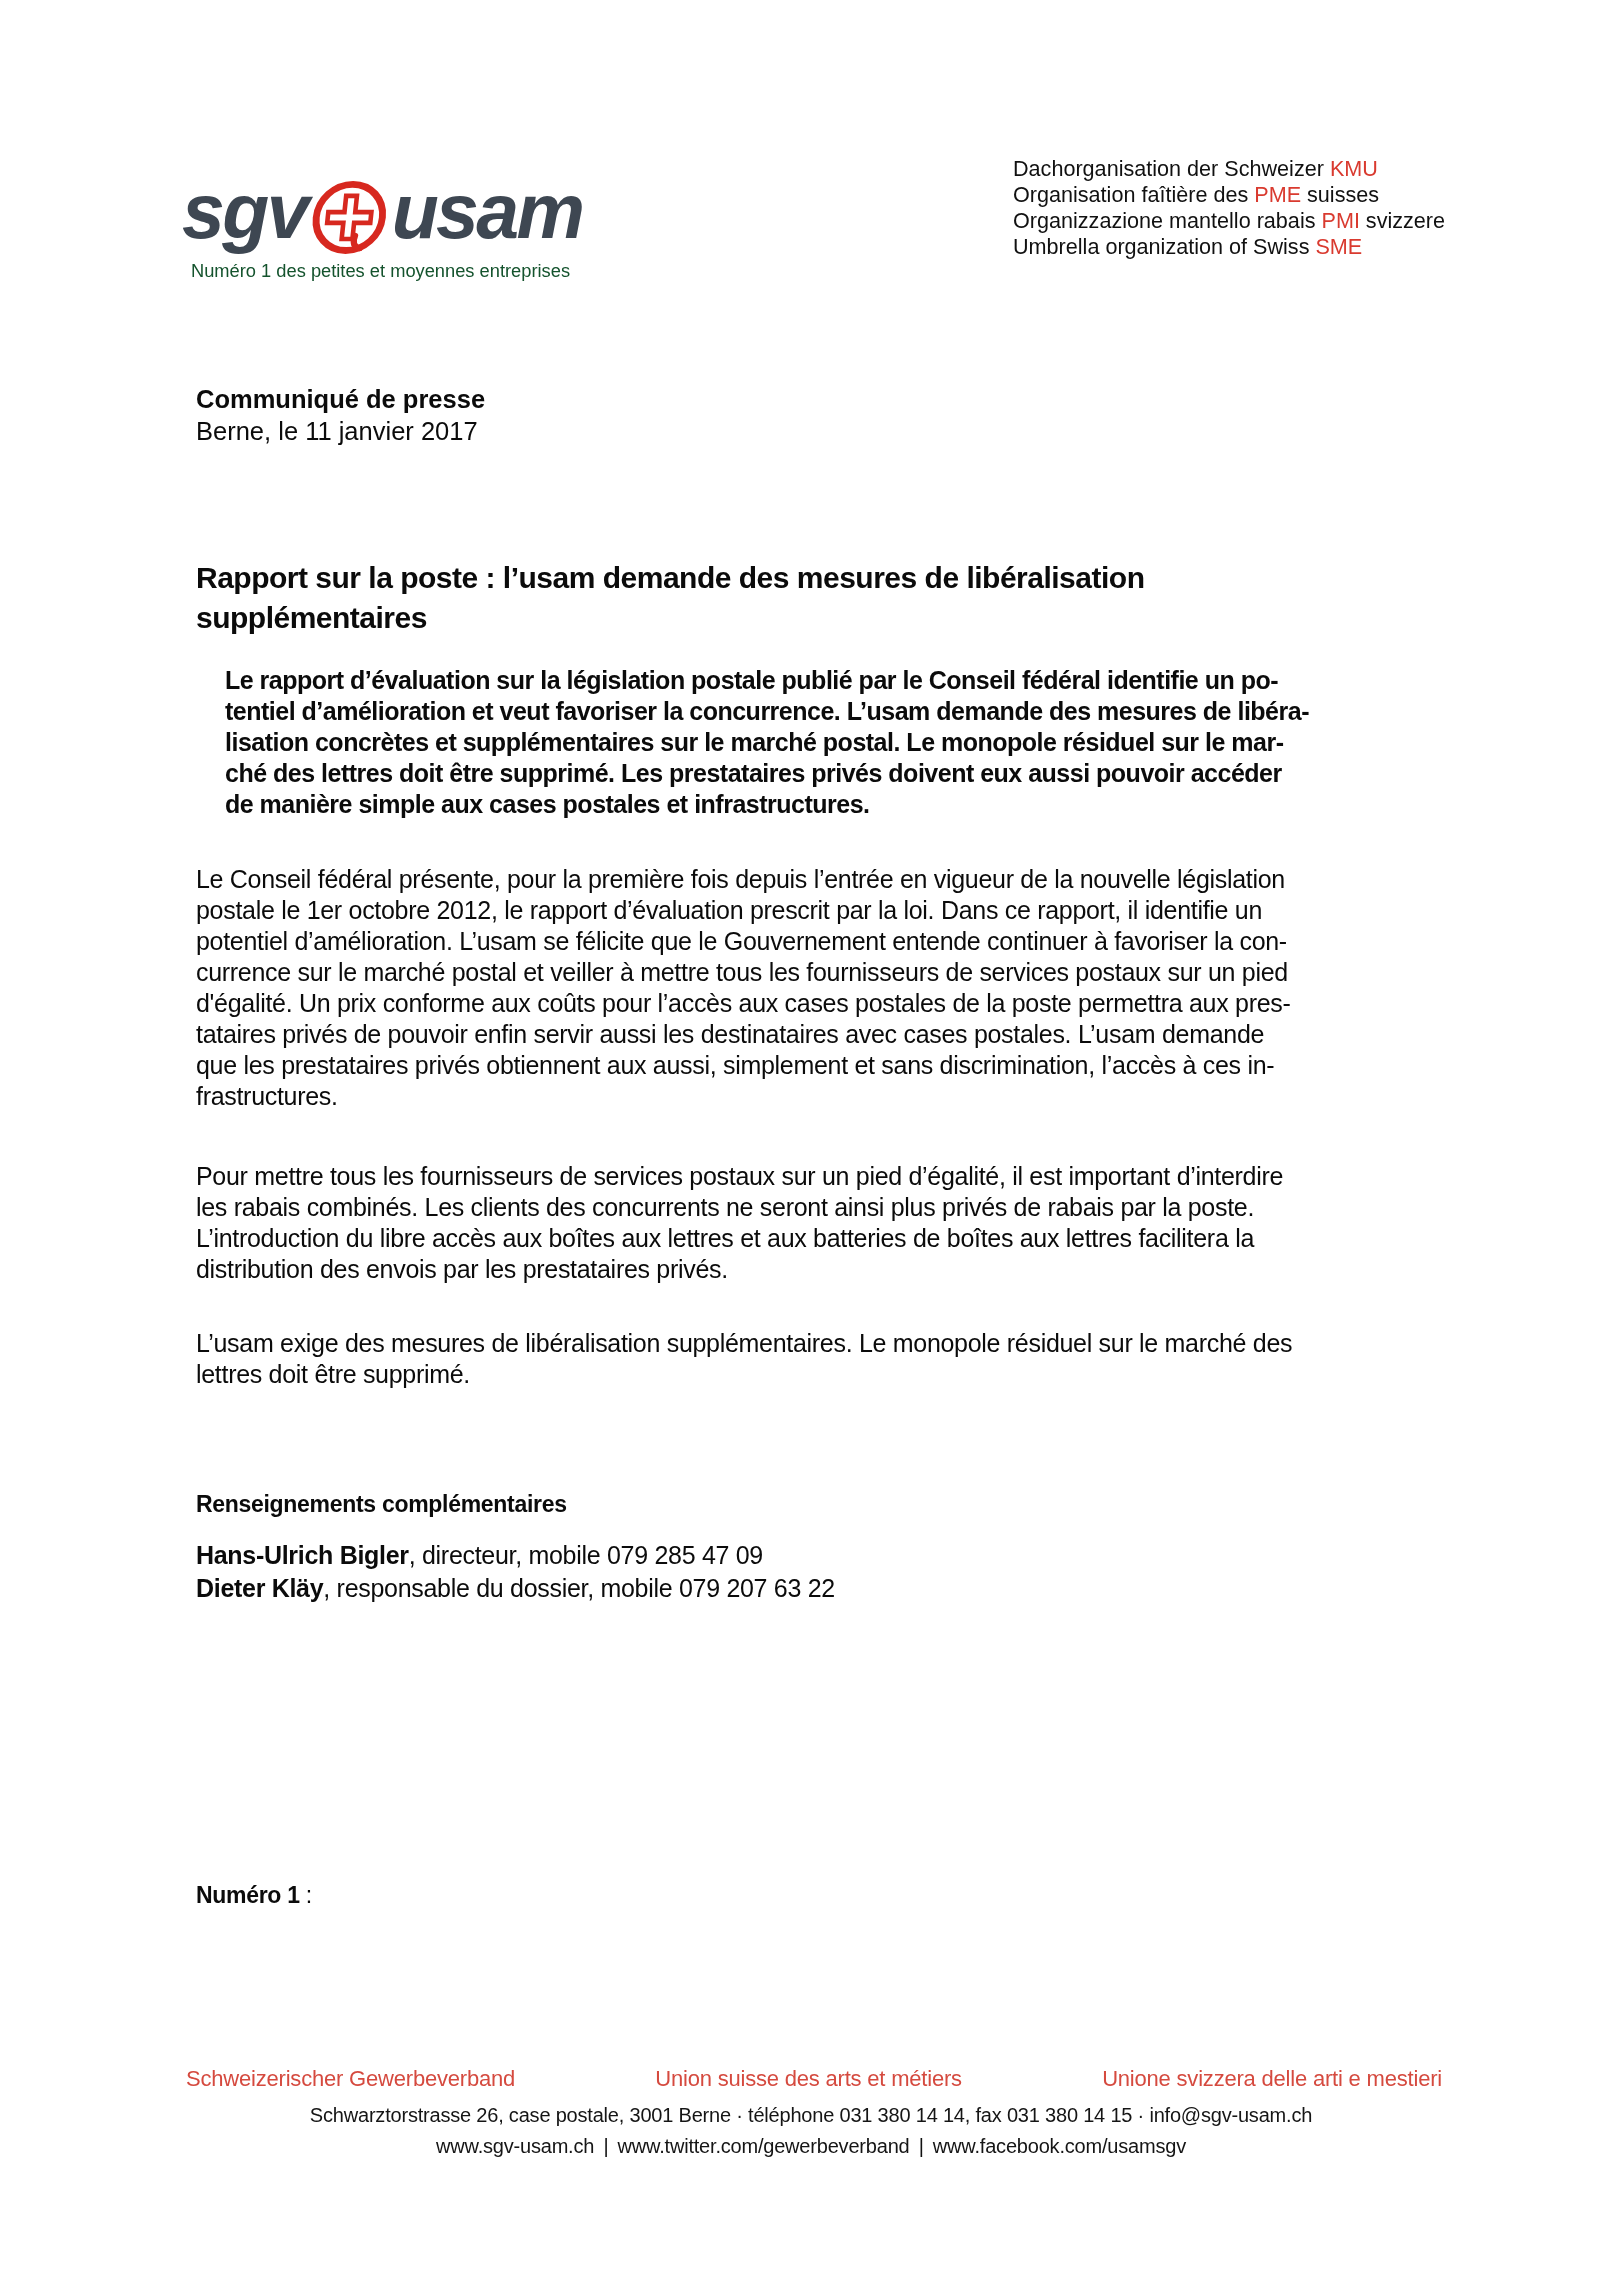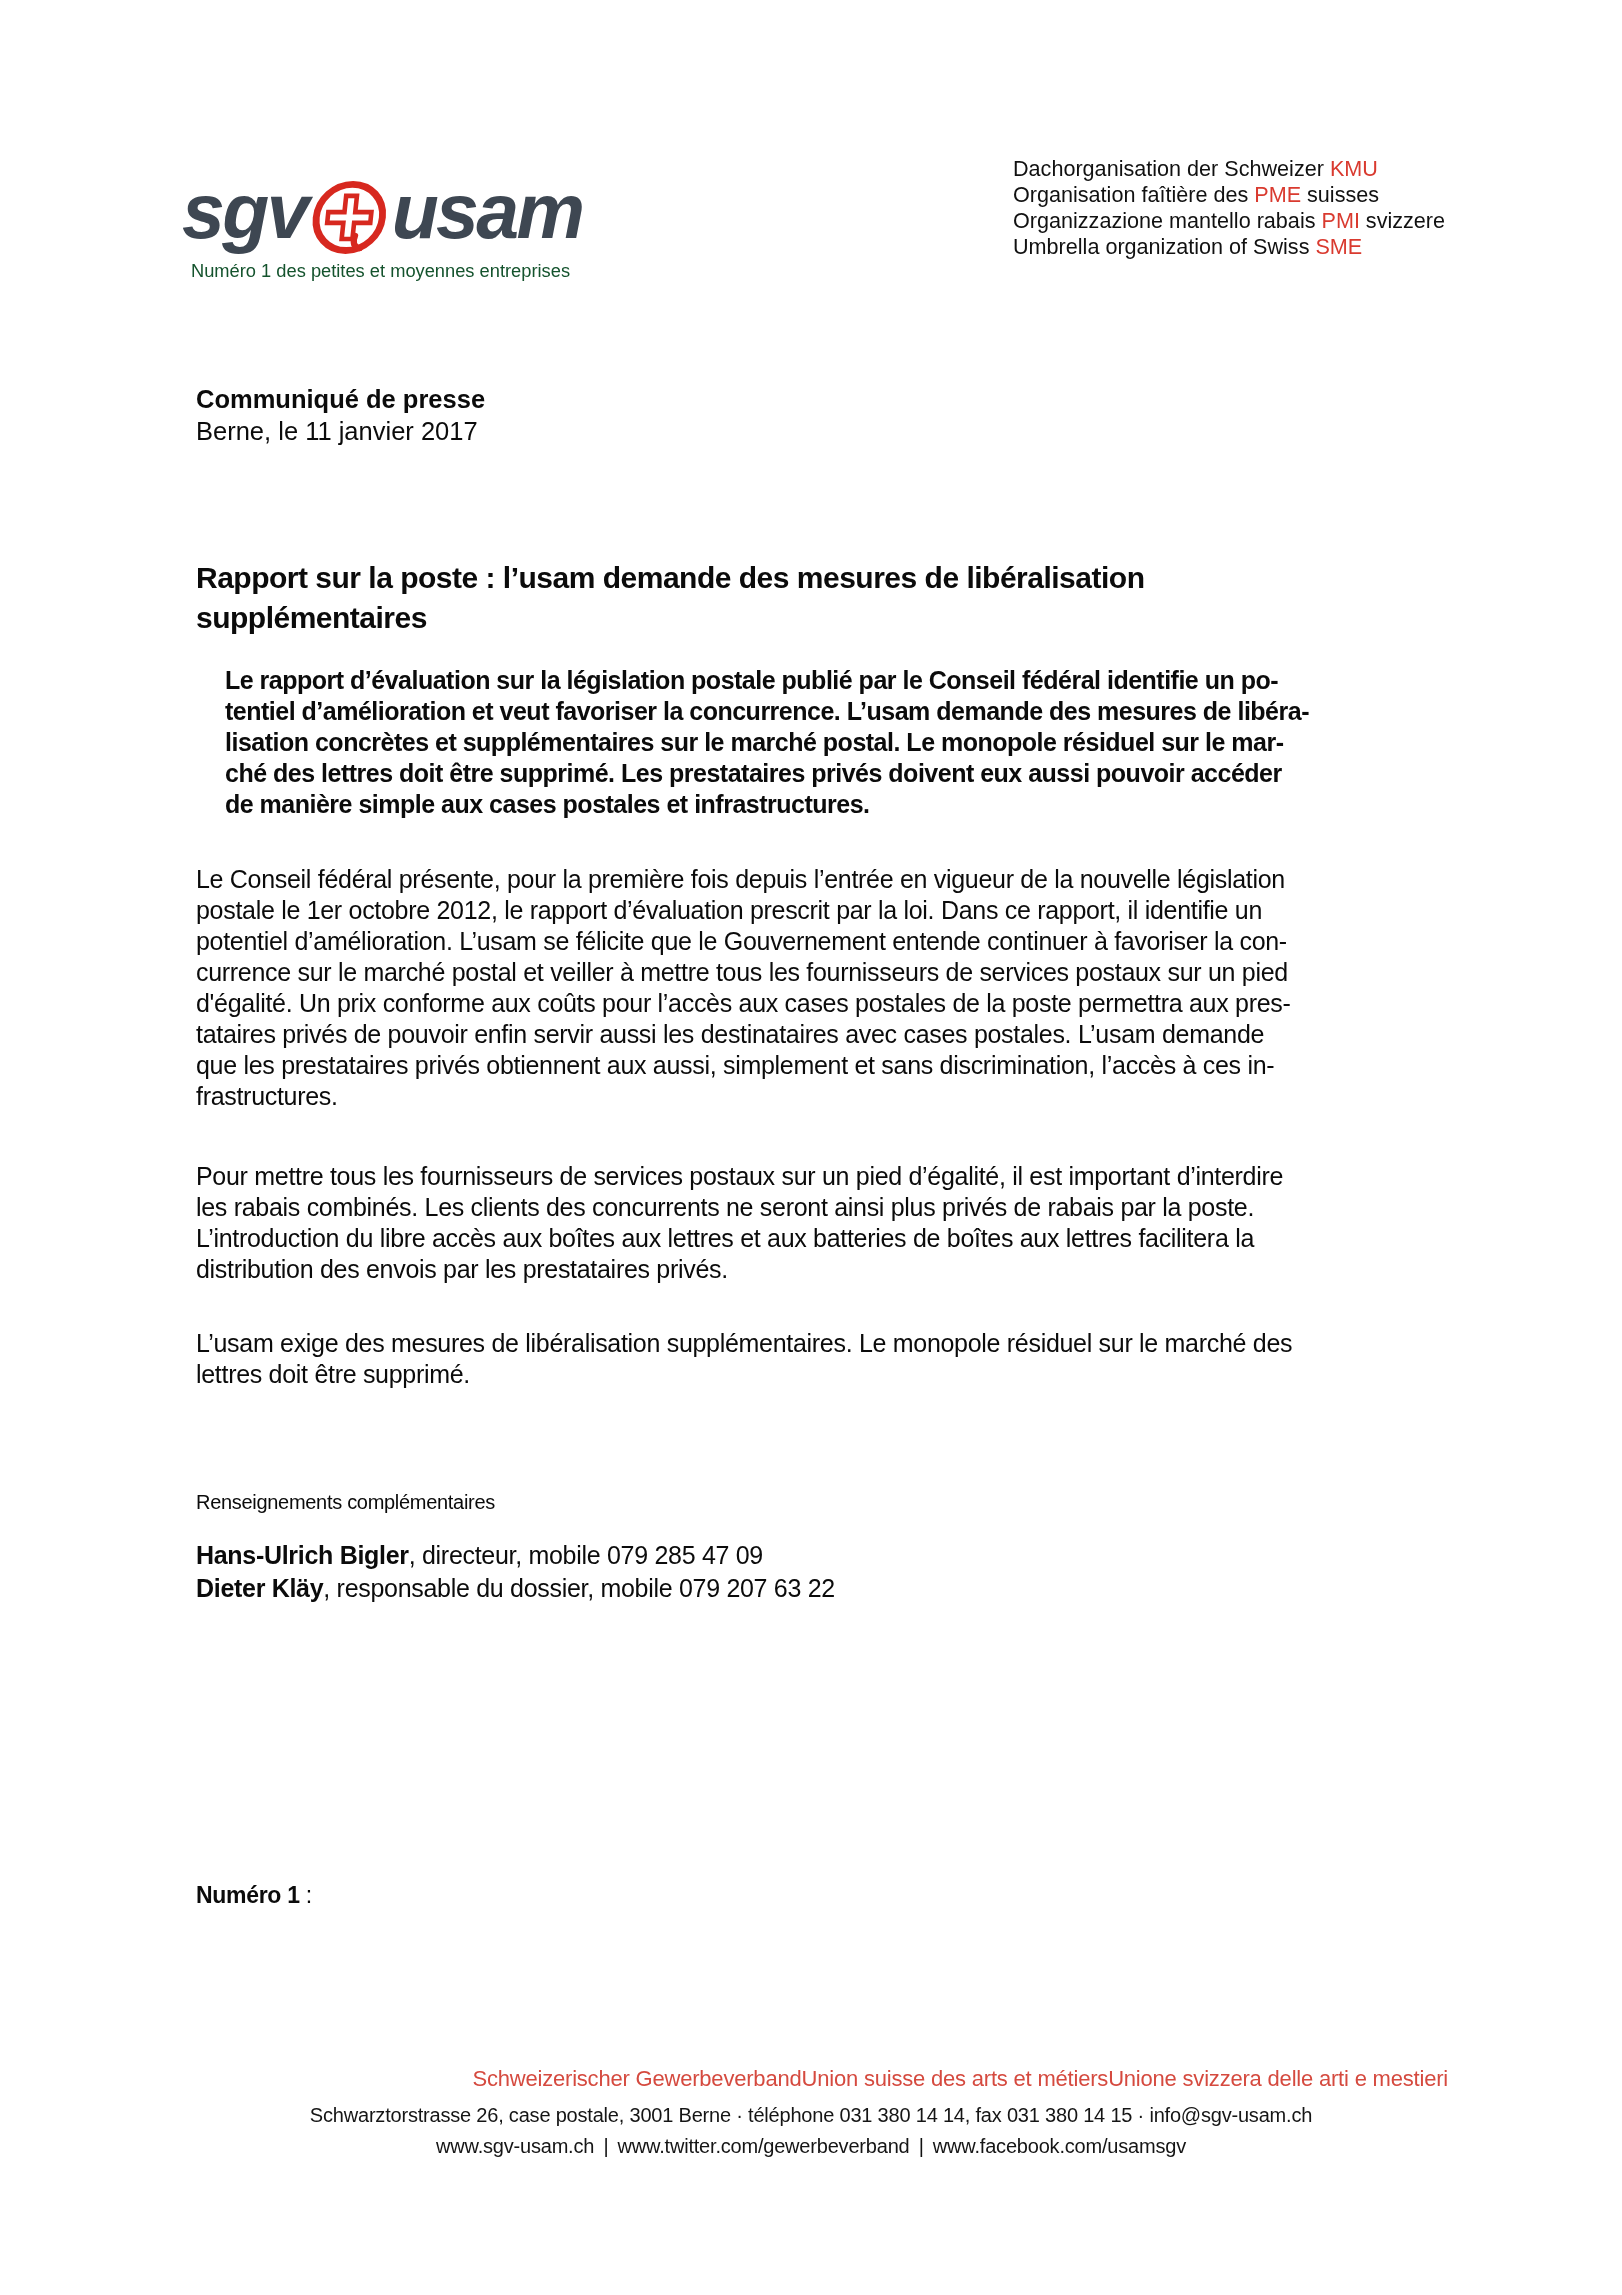--- a/index.html
+++ b/index.html
@@ -27,31 +27,31 @@
   .title{left:196px;top:558px;font-size:30px;font-weight:bold;line-height:40px;letter-spacing:-0.5px;white-space:pre;}
 
   
   .doc-text{font-size:25px;line-height:31px;letter-spacing:-0.3px;white-space:pre;color:#0b0b0b;}
   .lead{left:196px;top:665px;font-weight:bold;letter-spacing:-0.5px;margin-left:29px;}
   .para1{left:196px;top:864px;}
   .para2{left:196px;top:1161px;}
   .para3{left:196px;top:1328px;}
 
   
-  .contacts-heading{left:196px;top:1491px;font-size:20px;font-weight:normal;letter-spacing:-0.3px;}
+  .contacts-heading{left:196px;top:1491px;font-size:23px;font-weight:bold;letter-spacing:-0.3px;}
   .contacts{left:196px;top:1539px;font-size:25px;line-height:33px;letter-spacing:-0.3px;}
   .contacts .name{font-weight:bold;}
 
   
   .numero{left:196px;top:1879px;font-size:23px;line-height:33px;letter-spacing:-0.3px;display:flex;}
   .numero .label{font-weight:bold;width:285px;flex:0 0 auto;}
   .numero .text{white-space:pre;}
 
   
-  .footer-orgs{left:192px;top:2066px;width:1256px;display:flex;justify-content:flex-end;
+  .footer-orgs{left:186px;top:2066px;width:1256px;display:flex;justify-content:space-between;
     font-size:22px;color:#d54a3f;letter-spacing:-0.2px;}
   .footer-address{left:0;top:2104px;width:1622px;text-align:center;font-size:20px;color:#151515;letter-spacing:-0.2px;}
   .footer-links{left:0;top:2135px;width:1622px;text-align:center;font-size:20px;color:#151515;letter-spacing:-0.2px;}
   .footer-links .sep{padding:0 9.2px;color:#111;}
   .footer-address a,.footer-links a{color:#151515;text-decoration:none;}
 </style>
 </head>
 <body>
 
 <div class="abs logo-row">

